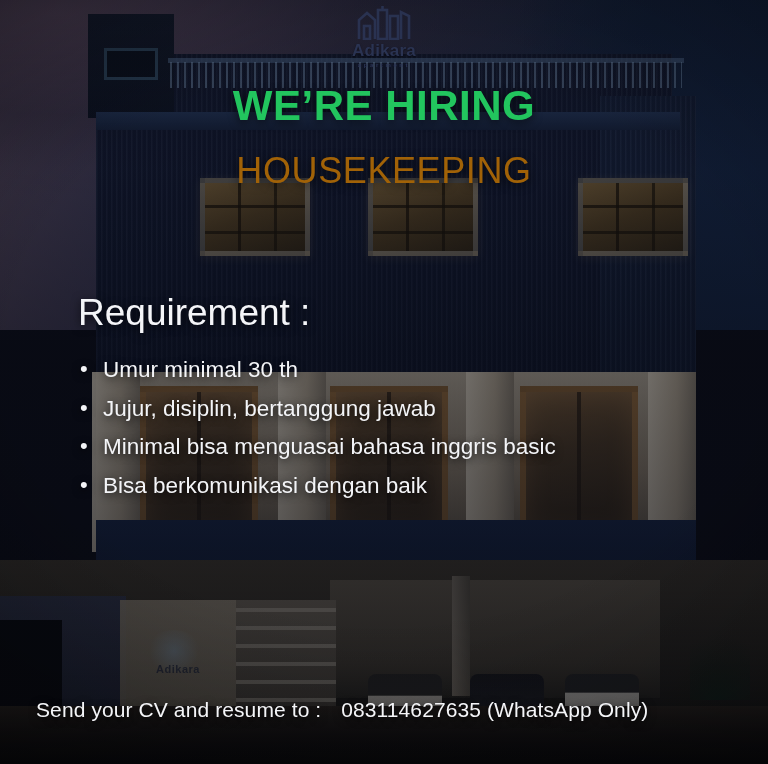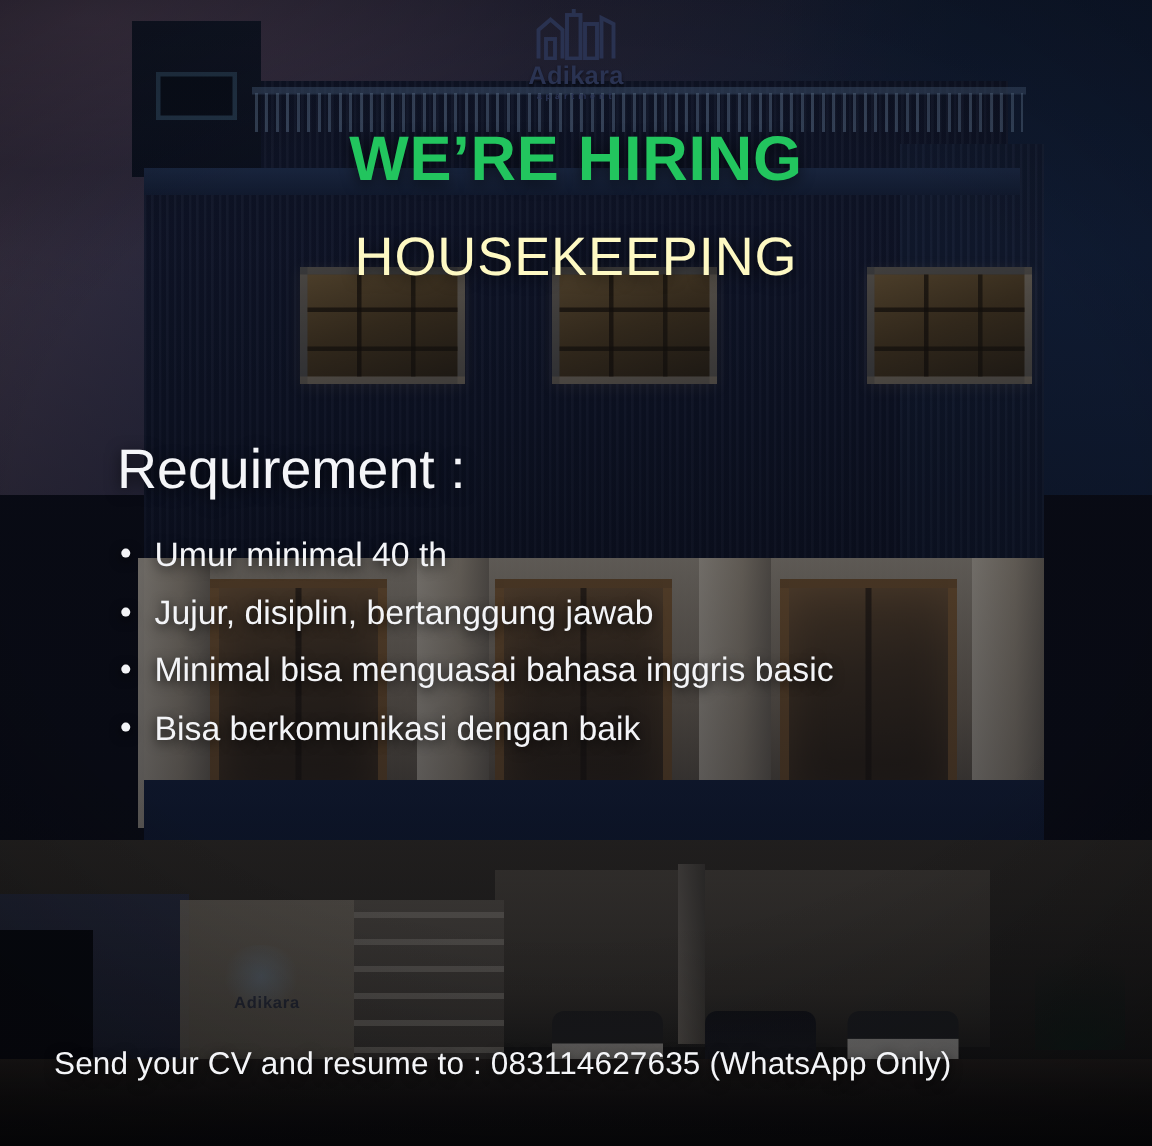--- a/index.html
+++ b/index.html
@@ -216,21 +216,21 @@
     position:absolute; left:0; right:0; top:82px;
     text-align:center;
     font-size:42px; font-weight:700; letter-spacing:.5px;
     color:#22c55e;
     text-shadow:0 2px 10px rgba(0,0,0,.65);
   }
   .role {
     position:absolute; left:0; right:0; top:150px;
     text-align:center;
     font-size:36px; font-weight:400; letter-spacing:.6px;
-    color:#fef9c3;
+    color:#a16207;
     text-shadow:0 2px 10px rgba(0,0,0,.7);
   }
   .req-title {
     position:absolute; left:78px; top:268px;
     font-size:37px; font-weight:400; color:#f4f5f8;
     text-shadow:0 2px 10px rgba(0,0,0,.7);
     margin-top:24px;
   }
 
   .req-list {
@@ -251,21 +251,21 @@
     font-size:22px; color:#f3f4f7;
   }
 
   .footer {
     position:absolute; left:36px; top:698px;
     font-size:21px; font-weight:400; color:#f4f5f8;
     letter-spacing:.1px;
     text-shadow:0 2px 8px rgba(0,0,0,.85);
     white-space:nowrap;
   }
-  .footer .num { }
+  .footer .num { margin-left:14px; }
 </style>
 </head>
 <body>
 
 <div id="poster">
 
   <div class="photo">
     <div class="sky"></div>
     <div class="sky-dark-right"></div>
 
@@ -341,21 +341,21 @@
       <div class="logo-sub">apartment</div>
     </div>
 
     <div class="hiring">WE’RE HIRING</div>
 
     <div class="role">HOUSEKEEPING</div>
 
     <div class="req-title">Requirement :</div>
 
     <ul class="req-list">
-      <li>Umur minimal 40 th</li>
+      <li>Umur minimal 30 th</li>
       <li>Jujur, disiplin, bertanggung jawab</li>
       <li>Minimal bisa menguasai bahasa inggris basic</li>
       <li>Bisa berkomunikasi dengan baik</li>
     </ul>
 
     <div class="footer">
       <span>Send your CV and resume to :</span>
       <span class="num">083114627635 (WhatsApp Only)</span>
     </div>
 

